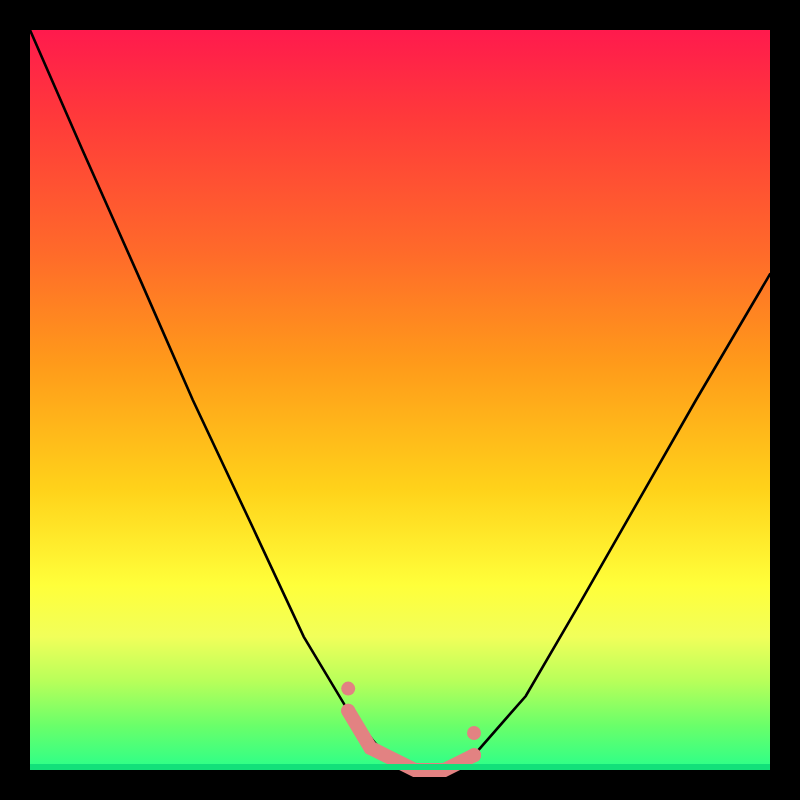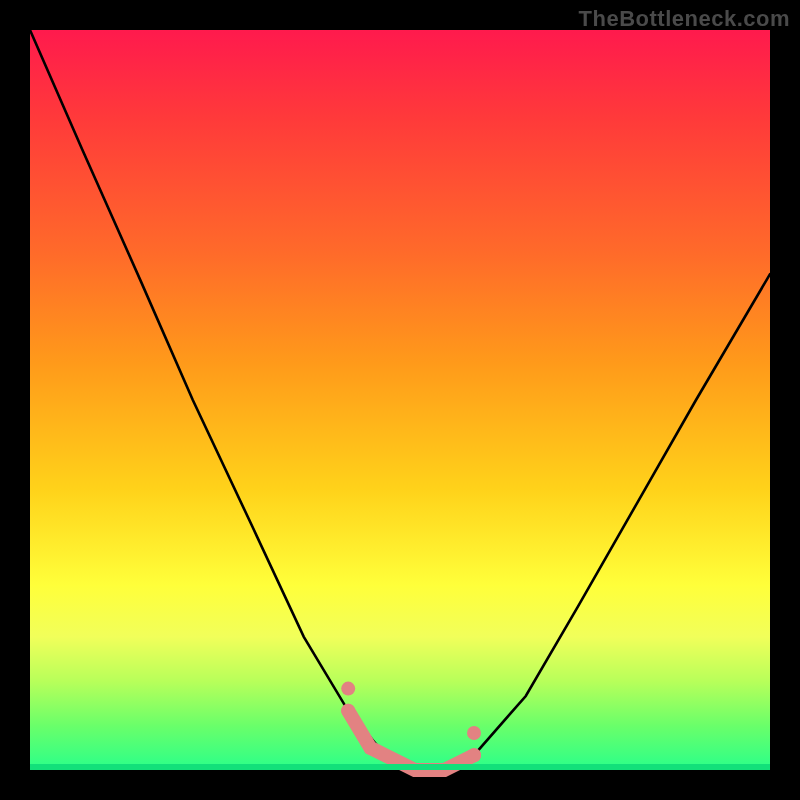--- a/index.html
+++ b/index.html
@@ -65,21 +65,20 @@
     bottom: 0;
     height: 6px;
     background: #12e07a;
   }
 </style>
 </head>
 <body>
 
 <div class="frame">
 
-  <div class="watermark">TheBottleneck.com</div>
 
   <div class="plot">
     <svg viewBox="0 0 740 740">
 
       <path fill="none" stroke="#000" stroke-width="2.6" stroke-linecap="round" d="M0.0 0.0 L51.8 118.4 L111.0 251.6 L162.8 370.0 L222.0 495.8 L273.8 606.8 L318.2 680.8 L355.2 725.2 L384.8 740.0 L414.4 740.0 L444.0 725.2 L495.8 666.0 L547.6 577.2 L606.8 473.6 L666.0 370.0 L740.0 244.2"></path>
 
       <path fill="none" stroke="#e28282" stroke-width="14" stroke-linecap="round" d="M318.2 680.8 L340.4 717.8 L355.2 725.2 L384.8 740.0 L414.4 740.0 L444.0 725.2"></path>
 
       <g fill="#e28282">
           <circle cx="318.2" cy="680.8" r="7"></circle>

